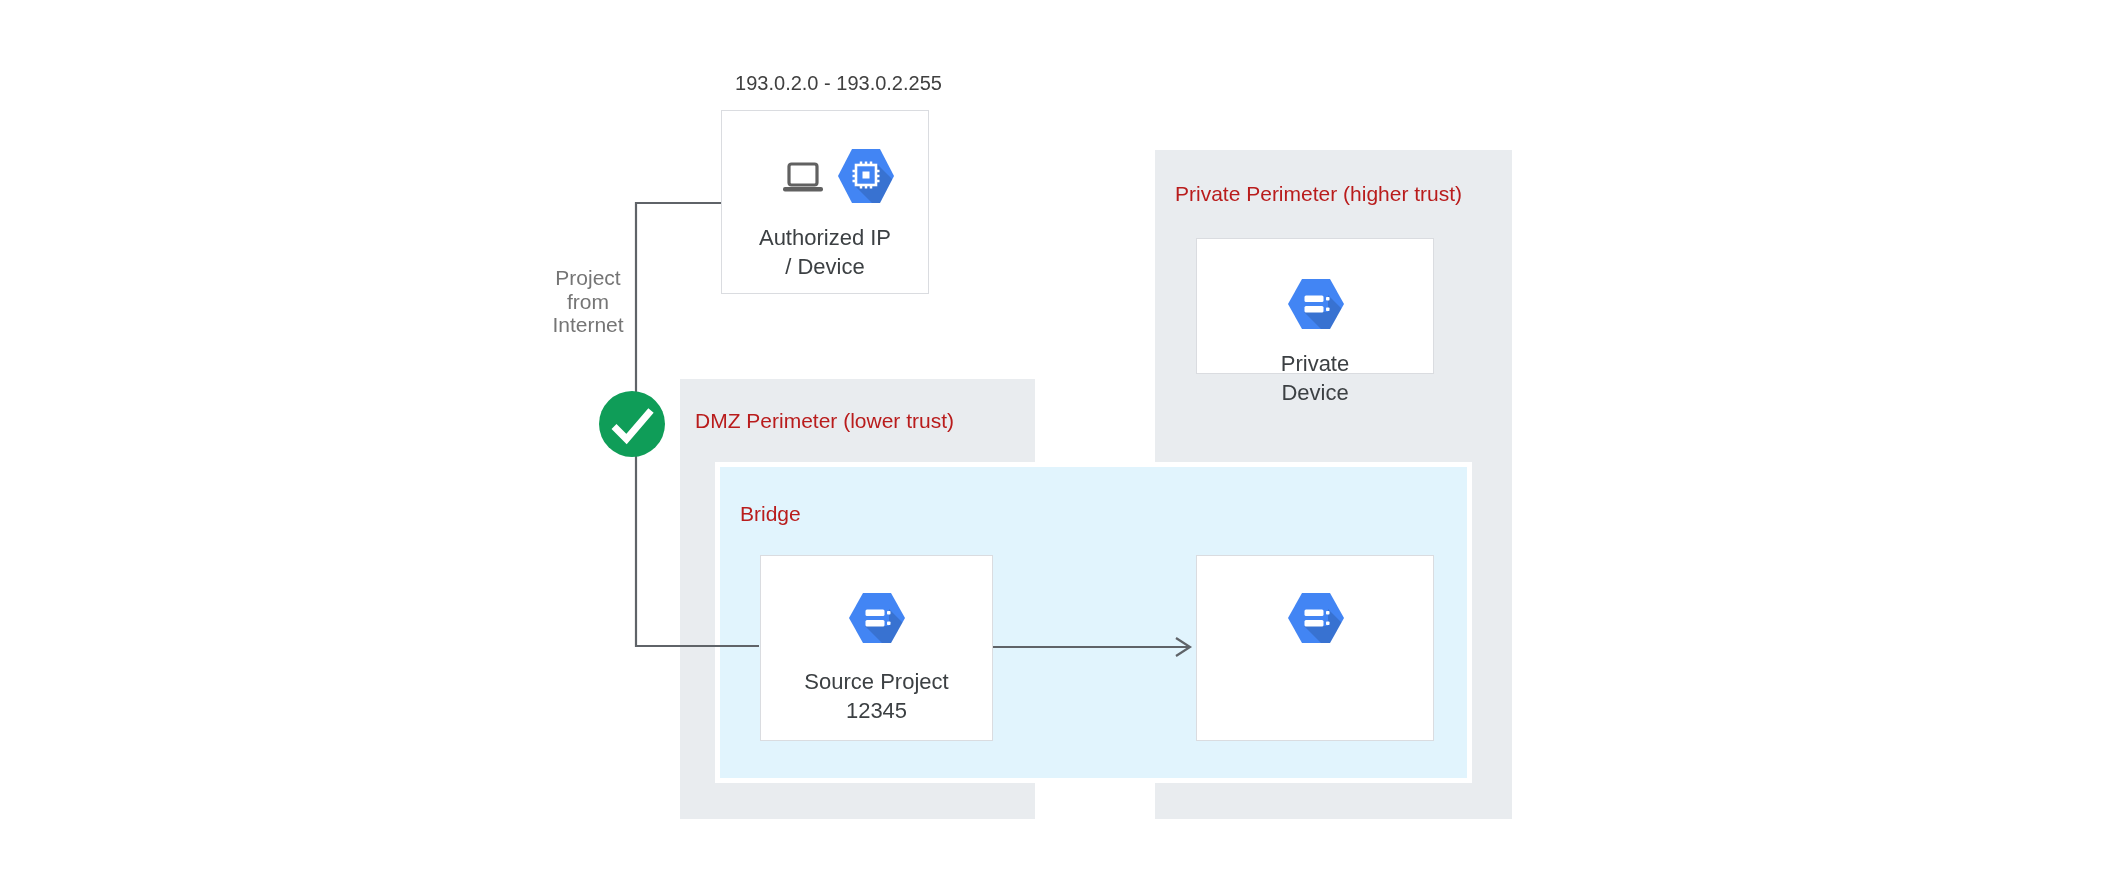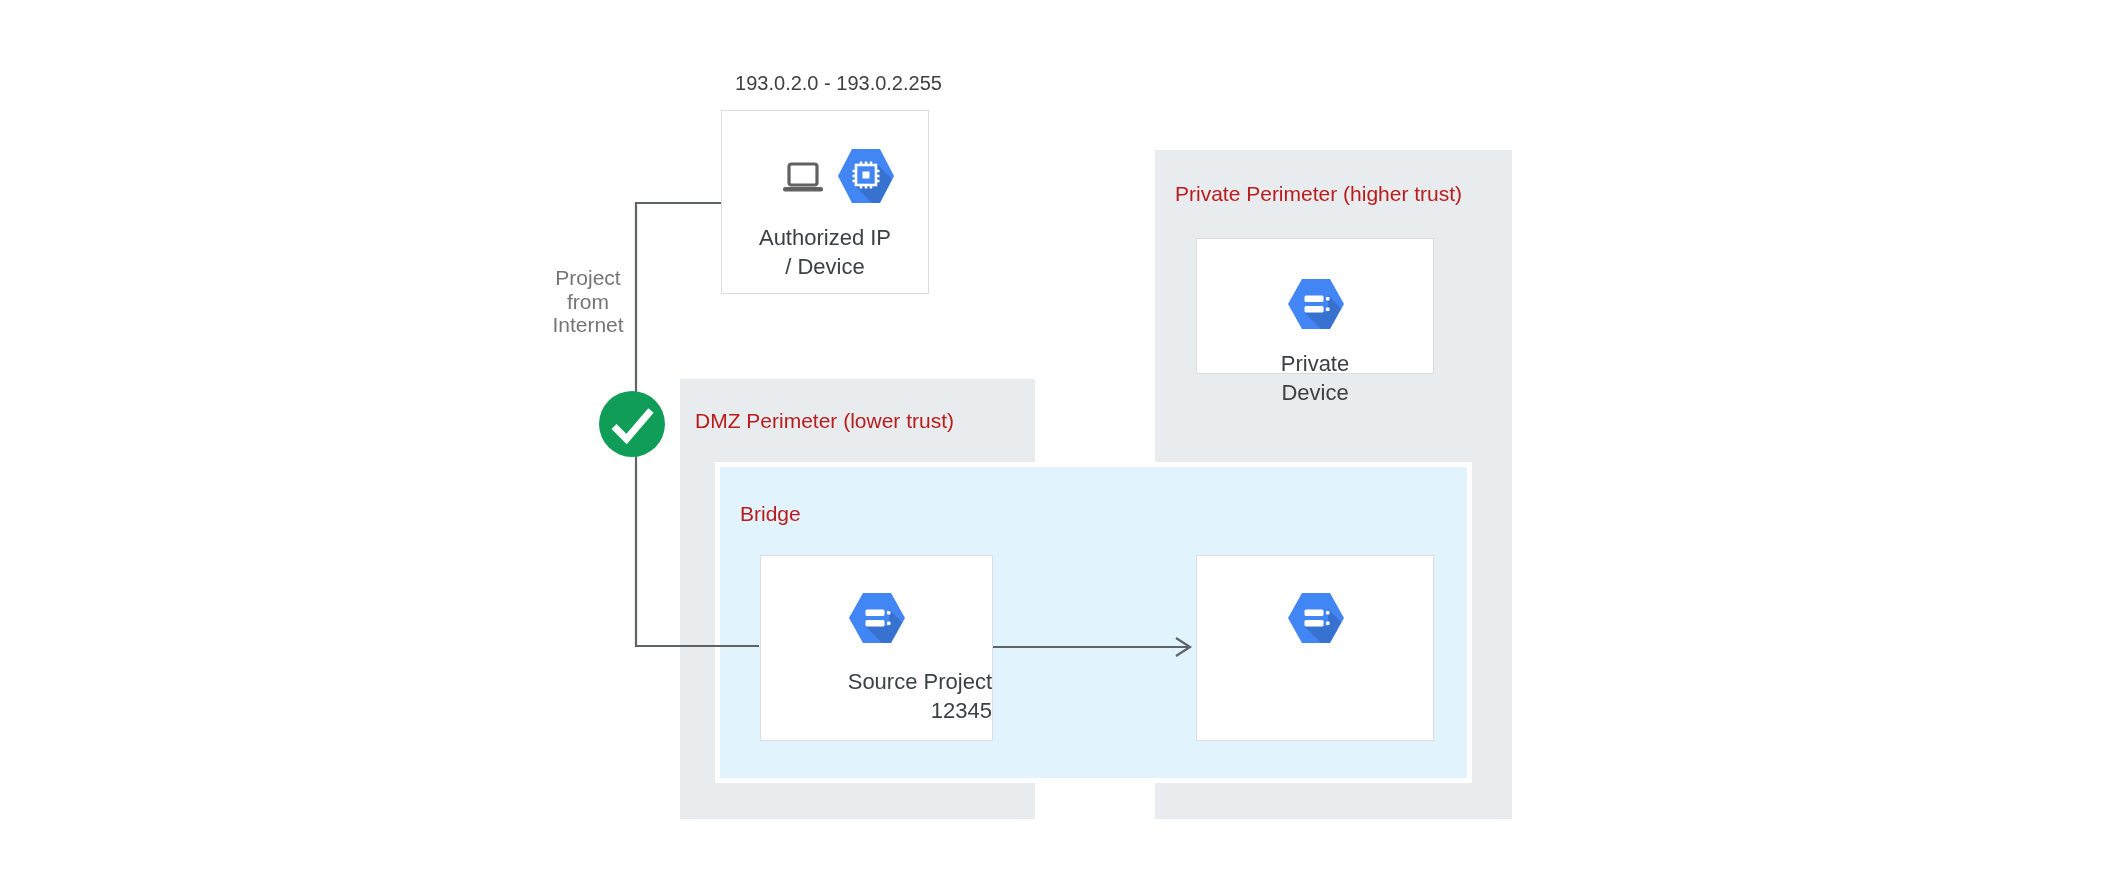--- a/index.html
+++ b/index.html
@@ -139,21 +139,21 @@
     <div class="node-title" style="top:112px;">
       <div>Authorized IP</div>
       <div>/ Device</div>
     </div>
   </div>
 
   <div class="node" style="left:760px; top:555px; width:233px; height:186px;">
     <svg class="icon" style="left:88px; top:37px;" width="56" height="50" viewBox="0 0 56 50">
       <use href="#hex-project"></use>
     </svg>
-    <div class="node-title" style="top:111px;text-align:right;">
+    <div class="node-title" style="top:111px;">
       <div>Source Project</div>
       <div>12345</div>
     </div>
   </div>
 
   <div class="node" style="left:1196px; top:555px; width:238px; height:186px;">
     <svg class="icon" style="left:91px; top:37px;" width="56" height="50" viewBox="0 0 56 50">
       <use href="#hex-project"></use>
     </svg>
   </div>

